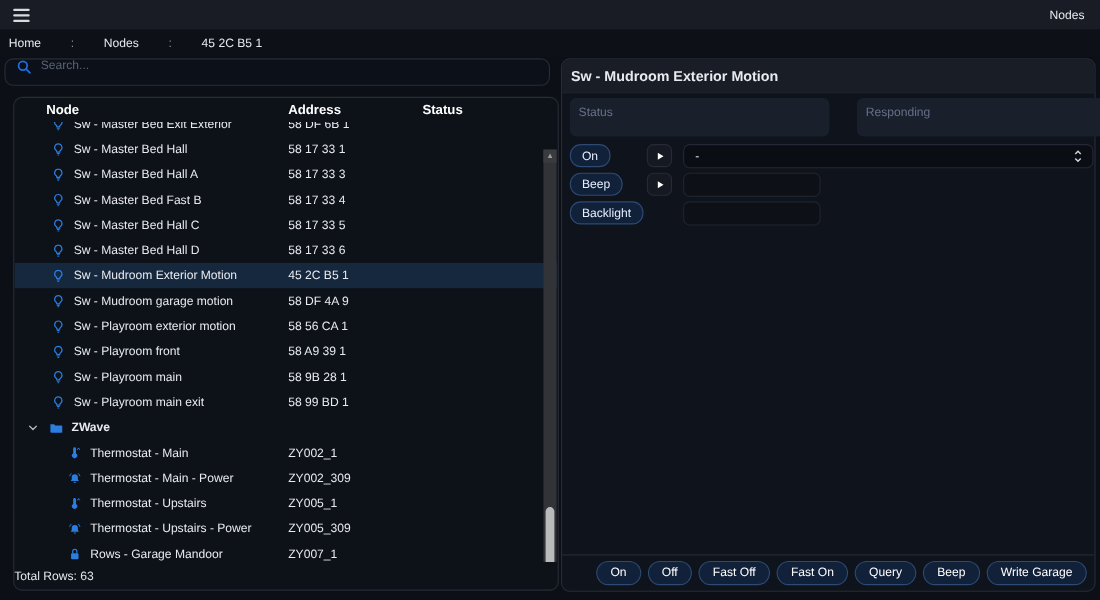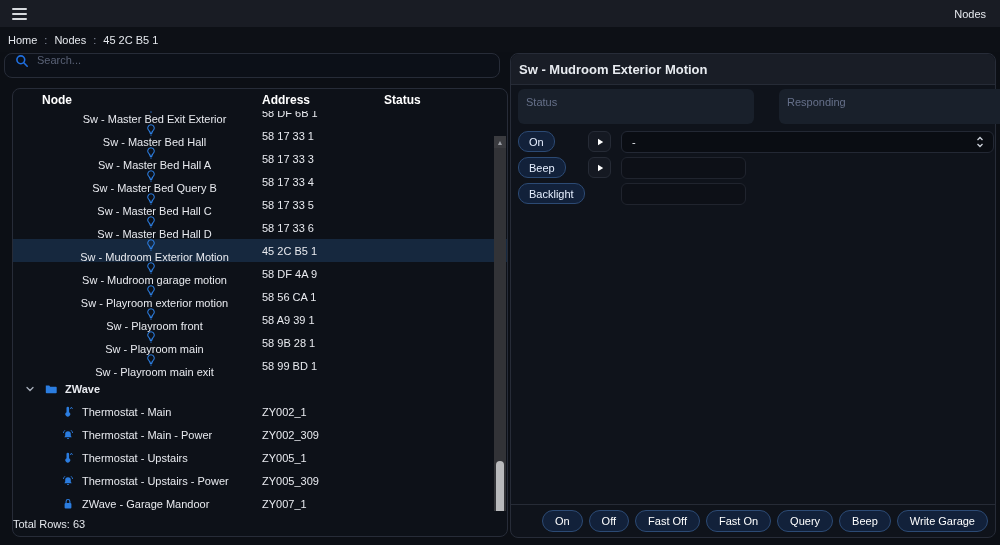--- a/index.html
+++ b/index.html
@@ -13,21 +13,21 @@
   
   .topbar { position:absolute; left:0; top:0; width:1000px; height:27px;
     background:#191c24; display:flex; align-items:center; justify-content:space-between;
     padding:0 14px 0 12px; }
   .hamburger { display:flex; flex-direction:column; gap:3px; cursor:pointer; }
   .hamburger span { display:block; width:15px; height:2px; background:#d7dade; border-radius:1px; }
   .logout { font-size:11px; color:#e6e9ee; cursor:pointer; }
   
   .breadcrumb { position:absolute; left:0; top:27px; width:1000px; height:25px;
     background:#0d1016; display:flex; align-items:center; padding-left:8px;
-    font-size:11px; color:#e6e9ee; }
+    font-size:11px; color:#e6e9ee;gap:20px; }
   .breadcrumb .sep { color:#8a90a0; margin:0 7px; }
   .breadcrumb .crumb { cursor:pointer; }
   
   .search-box { position:absolute; left:4px; top:53px; width:496px; height:25px;
     background:#0c1018; border:1px solid #272c38; border-radius:8px;
     display:flex; align-items:flex-start; padding-left:10px; }
   .search-box svg { flex:0 0 auto; }
   .search-box input { flex:1; background:transparent; border:none; outline:none;
     color:#e6e9ee; font-size:11px; margin-left:8px; font-family:"Liberation Sans",sans-serif; }
   .search-box input::placeholder { color:#596175; }
@@ -38,21 +38,21 @@
   .col-node { width:249px; padding-left:29px; }
   .col-address { width:122px; }
   .col-status { flex:1; }
   .t-viewport { position:relative; height:400px; overflow:hidden; }
   .t-rows { margin-top:-10px; }
   .row { display:flex; height:23px; align-items:center; font-size:11px; color:#e8eaef; cursor:pointer; }
   .row.selected { background:#16283e; }
   .cell-node { width:249px; display:flex; align-items:center; }
   .cell-node .icon { display:inline-flex; width:12px; height:12px; margin-right:8px; flex:0 0 auto; }
   .cell-node .chev { display:inline-flex; width:10px; height:10px; margin-right:10px; flex:0 0 auto; cursor:pointer; }
-  .indent1 { padding-left:34px;flex-direction:column; }
+  .indent1 { padding-left:34px; }
   .indent0 { padding-left:12px; }
   .indent2 { padding-left:49px; }
   .row .folder-name { font-weight:bold; }
   .cell-address { width:122px; }
   .cell-status { flex:1; }
   .t-footer { height:27px; line-height:27px; text-align:left; padding-right:12px;
     font-size:11px; color:#e4e7ec; }
   
   .scrollbar { position:absolute; right:1px; top:25px; width:12px; height:397px; background:#323337; }
   .sb-btn { position:absolute; left:0; width:12px; height:12px; display:flex; align-items:center;
@@ -173,21 +173,21 @@
         </div>
         <div class="row">
           <div class="cell-node indent1">
             <span class="icon">
               <svg width="12" height="12" viewBox="0 0 12 12">
                 <path d="M6 .8a3.3 3.3 0 0 0-1.9 6c.3.3.6.7.6 1.1v.4h2.6v-.4c0-.4.3-.8.6-1.1A3.3 3.3 0 0 0 6 .8z" fill="none" stroke="#2b7de0" stroke-width="1.1"></path>
                 <rect x="4.6" y="9.1" width="2.8" height="1" rx=".5" fill="#2b7de0"></rect>
                 <rect x="5.1" y="10.5" width="1.8" height=".9" rx=".45" fill="#2b7de0"></rect>
               </svg>
             </span>
-            <span>Sw - Master Bed Query B</span>
+            <span>Sw - Master Bed Fast B</span>
           </div>
           <div class="cell-address">58 17 33 4</div>
           <div class="cell-status"></div>
         </div>
         <div class="row">
           <div class="cell-node indent1">
             <span class="icon">
               <svg width="12" height="12" viewBox="0 0 12 12">
                 <path d="M6 .8a3.3 3.3 0 0 0-1.9 6c.3.3.6.7.6 1.1v.4h2.6v-.4c0-.4.3-.8.6-1.1A3.3 3.3 0 0 0 6 .8z" fill="none" stroke="#2b7de0" stroke-width="1.1"></path>
                 <rect x="4.6" y="9.1" width="2.8" height="1" rx=".5" fill="#2b7de0"></rect>
@@ -369,21 +369,21 @@
           <div class="cell-status"></div>
         </div>
         <div class="row">
           <div class="cell-node indent2">
             <span class="icon">
               <svg width="12" height="12" viewBox="0 0 12 12">
                 <rect x="2.6" y="5" width="6.8" height="5.4" rx="1" fill="#2b7de0"></rect>
                 <path d="M4.1 5V3.4a1.9 1.9 0 0 1 3.8 0V5" stroke="#2b7de0" stroke-width="1.1" fill="none"></path>
               </svg>
             </span>
-            <span>ZWave - Garage Mandoor</span>
+            <span>Rows - Garage Mandoor</span>
           </div>
           <div class="cell-address">ZY007_1</div>
           <div class="cell-status"></div>
         </div>
       </div>
     <div class="scrollbar">
       <div class="sb-btn sb-up">▲</div>
       <div class="sb-thumb"></div>
 
     </div>

